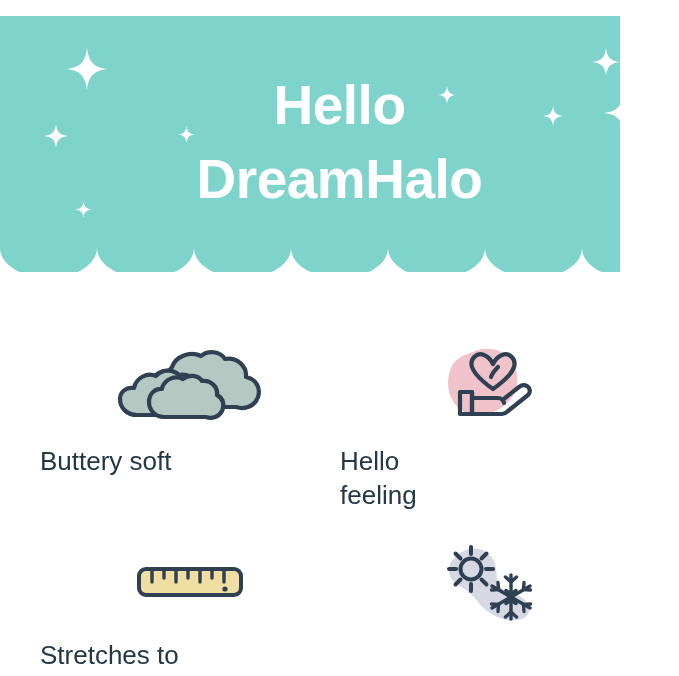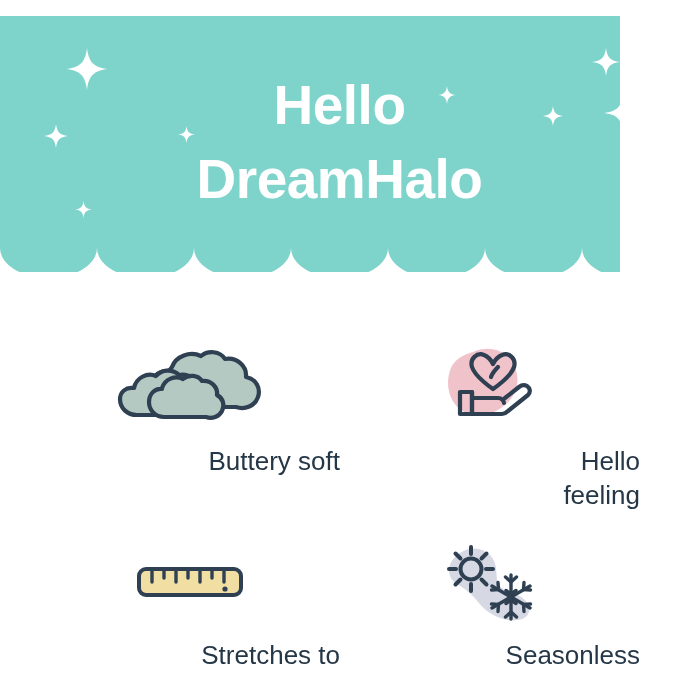--- a/index.html
+++ b/index.html
@@ -75,21 +75,21 @@
   
   .features {
     position: absolute;
     left: 0;
     top: 256px;
     width: 679px;
     height: 420px;
   }
   .feature {
     position: absolute;
-    text-align: right;
+    text-align: left;
   }
   .feature-icon {
     height: 86px;
     display: flex;
     align-items: center;
     justify-content: center;
   }
   .feature-icon svg { display: block; }
   .feature-label {
     margin-top: 14px;
@@ -252,17 +252,16 @@
             <path d="M74 71 L68.5 76 M74 71 L79.5 76"></path>
             <path d="M61.5 48.5 L54.5 49 M61.5 48.5 L61 41.5"></path>
             <path d="M86.5 63.5 L93.5 63 M86.5 63.5 L87 70.5"></path>
             <path d="M86.5 48.5 L93.5 49 M86.5 48.5 L87 41.5"></path>
             <path d="M61.5 63.5 L54.5 63 M61.5 63.5 L61 70.5"></path>
             <path d="M74 53 L69 49.5 M74 53 L79 49.5"></path>
             <path d="M74 59 L69 62.5 M74 59 L79 62.5"></path>
           </g>
         </svg>
       </div>
-      <div class="feature-label">Seasonless</div>
     </div>
 
   </div>
 </div>
 
 </body></html>

